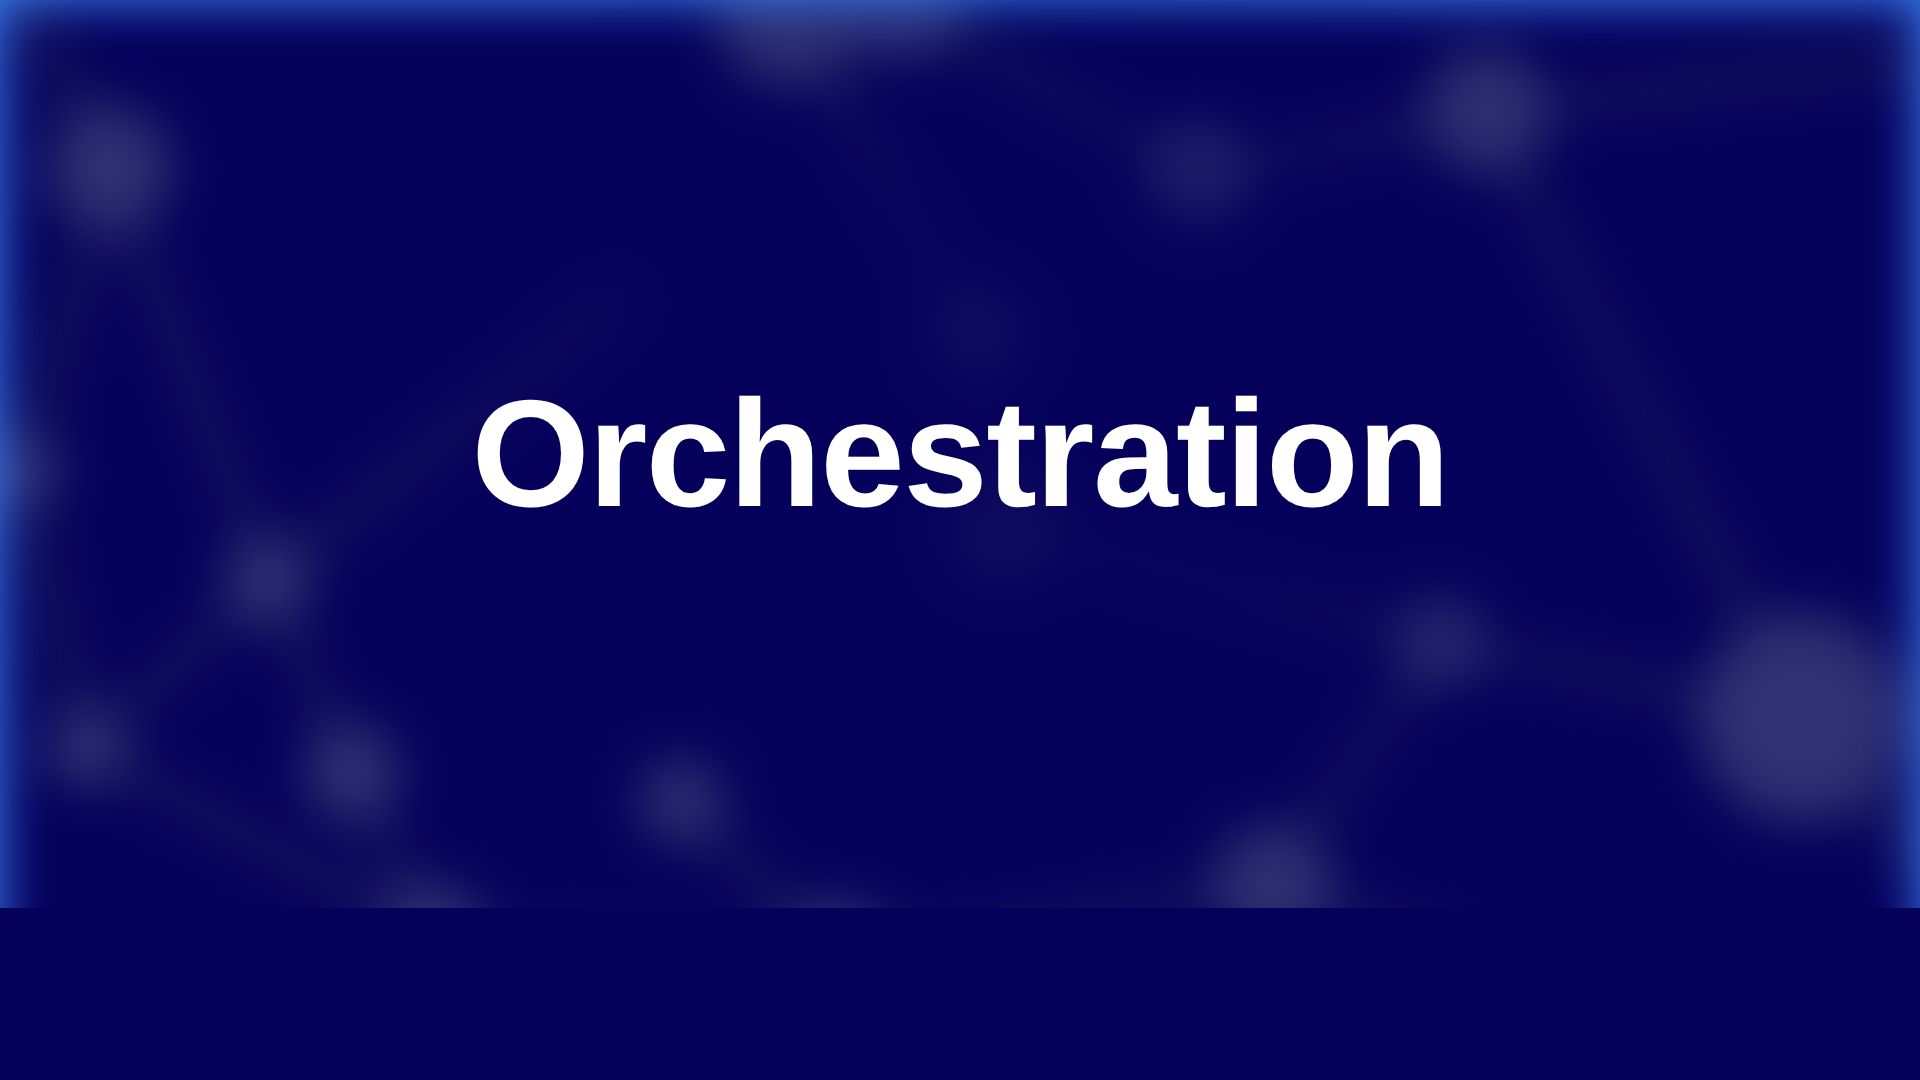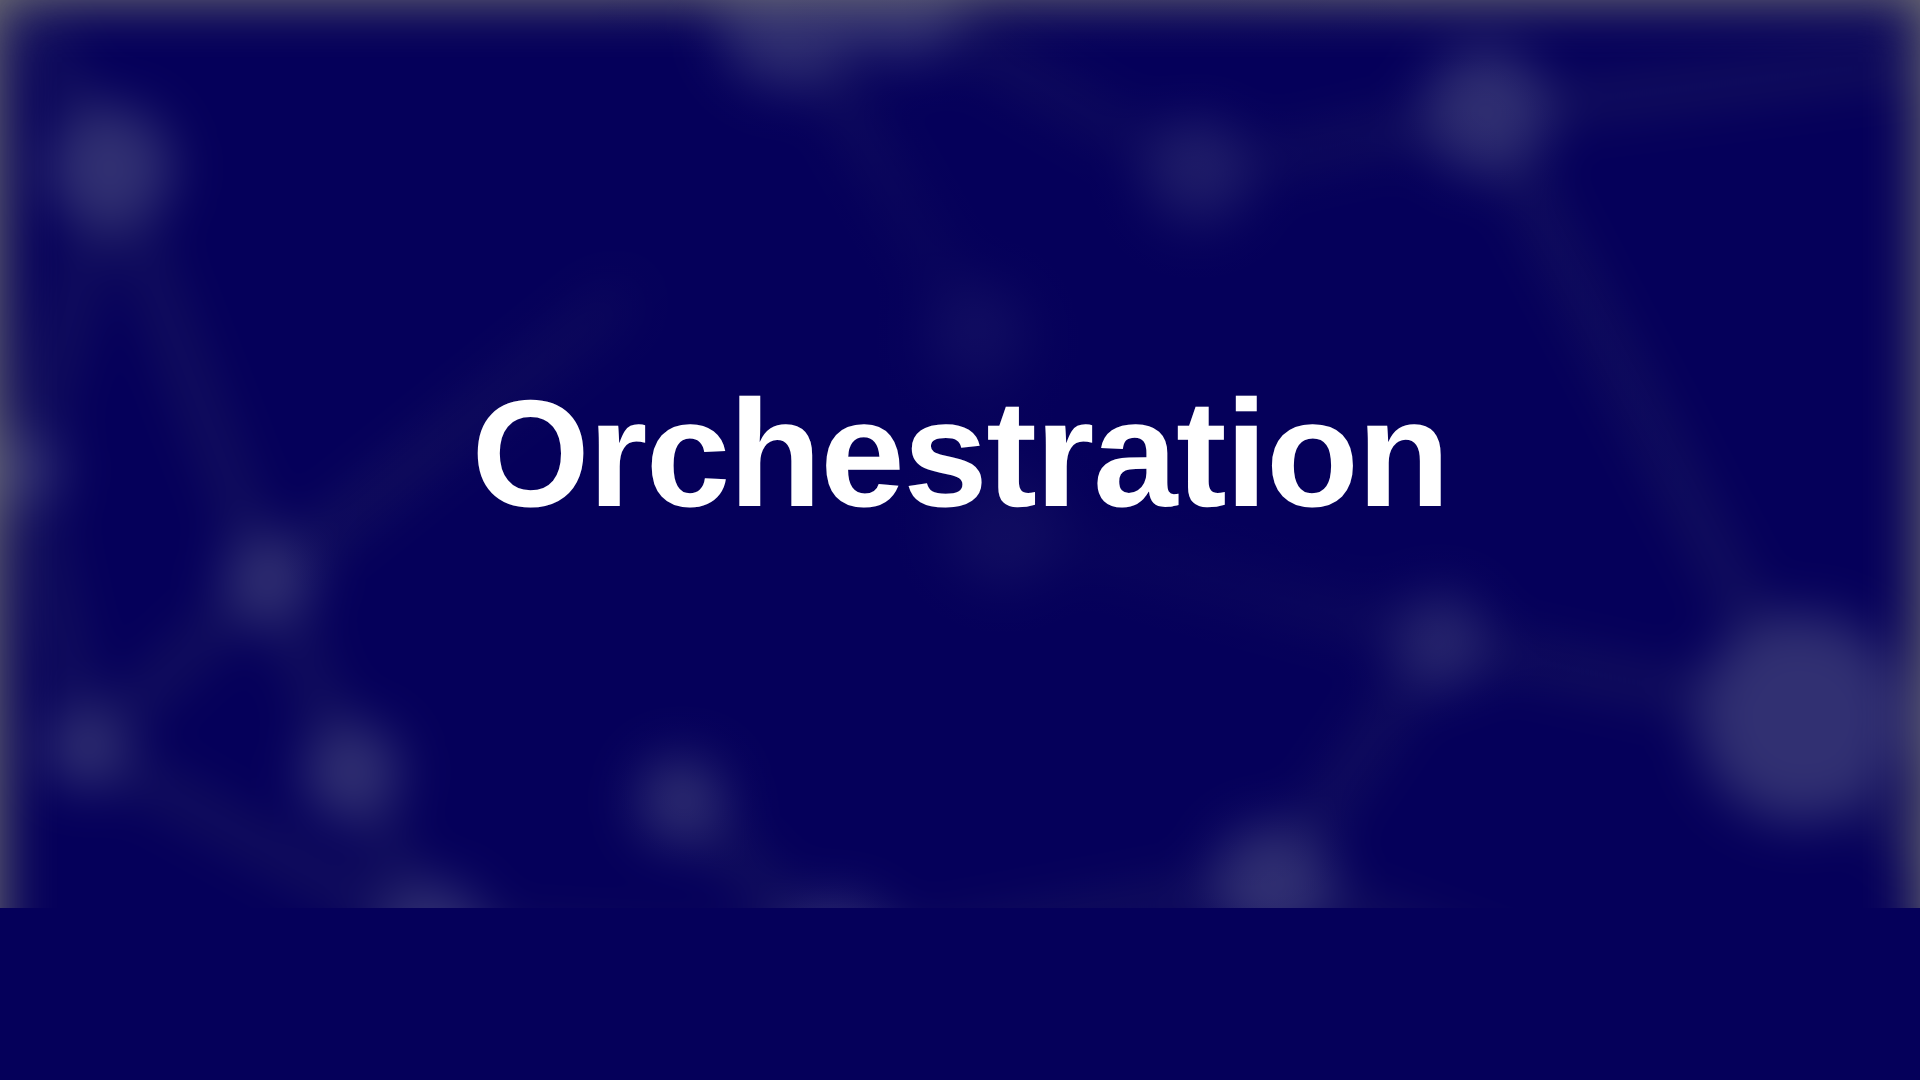--- a/index.html
+++ b/index.html
@@ -10,21 +10,21 @@
     height: 1080px;
     overflow: hidden;
     background: #05005a;
   }
   * { box-sizing: border-box; }
 
   #slide {
     position: relative;
     width: 1920px;
     height: 908px;
-    background: #737373;
+    background: #3b82f6;
     overflow: hidden;
     font-family: "Liberation Sans", "DejaVu Sans", sans-serif;
   }
 
   
   #network-bg {
     position: absolute;
     inset: 0;
     width: 1920px;
     height: 1080px;

